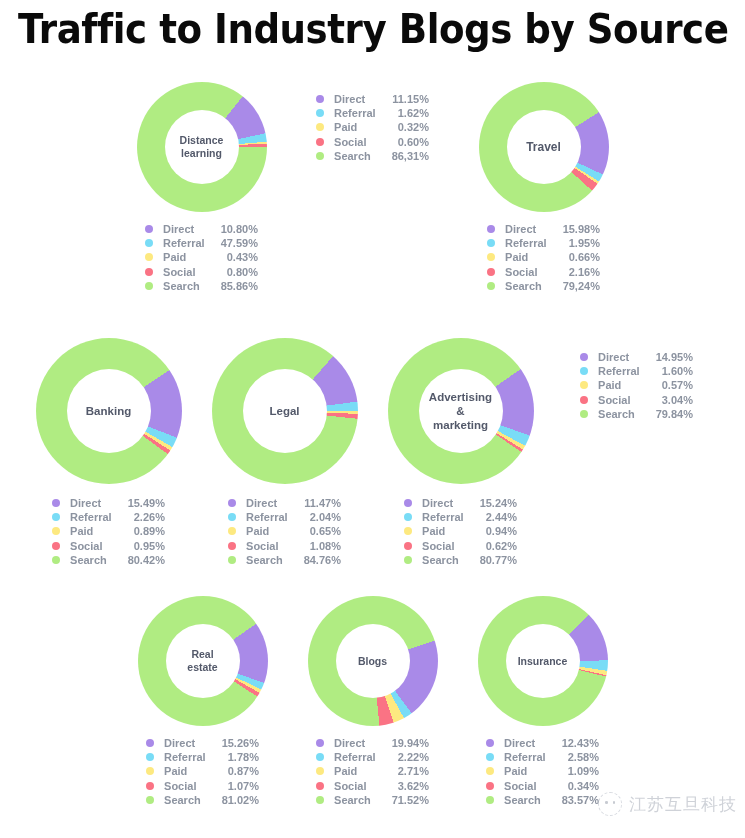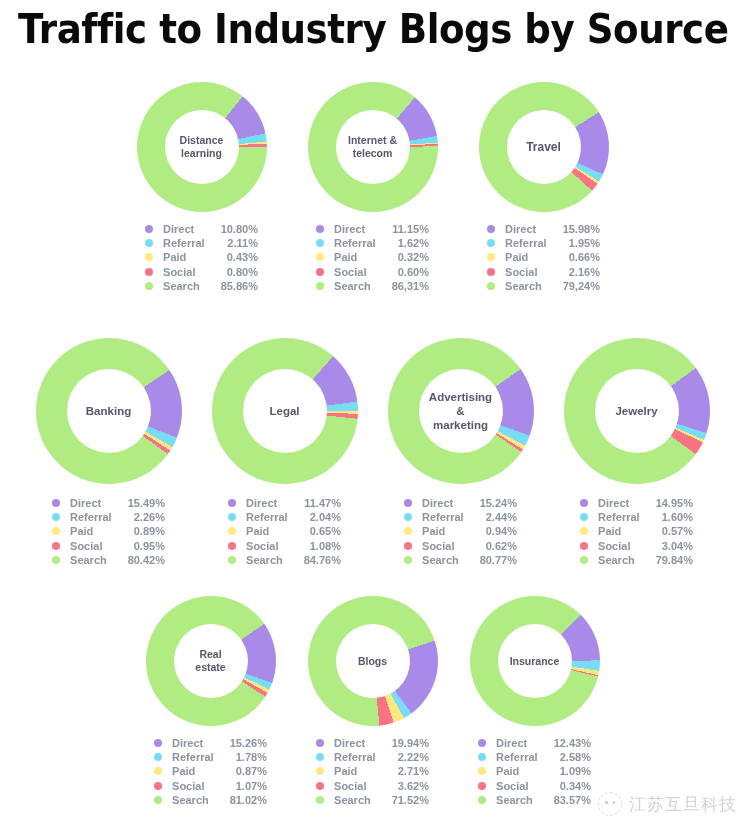--- a/index.html
+++ b/index.html
@@ -162,47 +162,40 @@
         </div>
         <div class="legend" style="margin-top: 10px;">
           <div class="legend-row">
             <div class="legend-dot-cell"><span class="legend-dot" style="background: rgb(169, 138, 232);"></span></div>
             <div class="legend-label">Direct</div>
             <div class="legend-value">10.80%</div>
           </div>
           <div class="legend-row">
             <div class="legend-dot-cell"><span class="legend-dot" style="background: rgb(121, 220, 246);"></span></div>
             <div class="legend-label">Referral</div>
-            <div class="legend-value">2.11%</div>
+            <div class="legend-value">47.59%</div>
           </div>
           <div class="legend-row">
             <div class="legend-dot-cell"><span class="legend-dot" style="background: rgb(253, 233, 128);"></span></div>
             <div class="legend-label">Paid</div>
             <div class="legend-value">0.43%</div>
           </div>
           <div class="legend-row">
             <div class="legend-dot-cell"><span class="legend-dot" style="background: rgb(250, 115, 132);"></span></div>
             <div class="legend-label">Social</div>
             <div class="legend-value">0.80%</div>
           </div>
           <div class="legend-row">
             <div class="legend-dot-cell"><span class="legend-dot" style="background: rgb(176, 236, 130);"></span></div>
             <div class="legend-label">Search</div>
             <div class="legend-value">85.86%</div>
           </div>
         </div>
       </div>
       <div class="cell" style="width: 155px;">
-        <div class="donut-wrap">
-          <div class="donut" style="width: 130px; height: 130px; background: conic-gradient(from 40.14deg, rgb(169, 138, 232) 0deg, rgb(169, 138, 232) 40.14deg, rgb(121, 220, 246) 40.14deg, rgb(121, 220, 246) 45.972deg, rgb(253, 233, 128) 45.972deg, rgb(253, 233, 128) 47.124deg, rgb(250, 115, 132) 47.124deg, rgb(250, 115, 132) 49.284deg, rgb(176, 236, 130) 49.284deg, rgb(176, 236, 130) 360deg);">
-            <div class="donut-hole" style="width: 74px; height: 74px; font-size: 10.5px;">
-              <div><span>Internet &amp;</span><br><span>telecom</span></div>
-            </div>
-          </div>
-        </div>
         <div class="legend" style="margin-top: 10px;">
           <div class="legend-row">
             <div class="legend-dot-cell"><span class="legend-dot" style="background: rgb(169, 138, 232);"></span></div>
             <div class="legend-label">Direct</div>
             <div class="legend-value">11.15%</div>
           </div>
           <div class="legend-row">
             <div class="legend-dot-cell"><span class="legend-dot" style="background: rgb(121, 220, 246);"></span></div>
             <div class="legend-label">Referral</div>
             <div class="legend-value">1.62%</div>
@@ -364,27 +357,20 @@
             <div class="legend-value">0.62%</div>
           </div>
           <div class="legend-row">
             <div class="legend-dot-cell"><span class="legend-dot" style="background: rgb(176, 236, 130);"></span></div>
             <div class="legend-label">Search</div>
             <div class="legend-value">80.77%</div>
           </div>
         </div>
       </div>
       <div class="cell" style="width: 168px;">
-        <div class="donut-wrap">
-          <div class="donut" style="width: 146px; height: 146px; background: conic-gradient(from 53.82deg, rgb(169, 138, 232) 0deg, rgb(169, 138, 232) 53.82deg, rgb(121, 220, 246) 53.82deg, rgb(121, 220, 246) 59.58deg, rgb(253, 233, 128) 59.58deg, rgb(253, 233, 128) 61.632deg, rgb(250, 115, 132) 61.632deg, rgb(250, 115, 132) 72.576deg, rgb(176, 236, 130) 72.576deg, rgb(176, 236, 130) 360deg);">
-            <div class="donut-hole" style="width: 84px; height: 84px; font-size: 11.5px;">
-              <div><span>Jewelry</span></div>
-            </div>
-          </div>
-        </div>
         <div class="legend" style="margin-top: 12px;">
           <div class="legend-row">
             <div class="legend-dot-cell"><span class="legend-dot" style="background: rgb(169, 138, 232);"></span></div>
             <div class="legend-label">Direct</div>
             <div class="legend-value">14.95%</div>
           </div>
           <div class="legend-row">
             <div class="legend-dot-cell"><span class="legend-dot" style="background: rgb(121, 220, 246);"></span></div>
             <div class="legend-label">Referral</div>
             <div class="legend-value">1.60%</div>
@@ -400,21 +386,21 @@
             <div class="legend-value">3.04%</div>
           </div>
           <div class="legend-row">
             <div class="legend-dot-cell"><span class="legend-dot" style="background: rgb(176, 236, 130);"></span></div>
             <div class="legend-label">Search</div>
             <div class="legend-value">79.84%</div>
           </div>
         </div>
       </div>
     </div>
-  <div class="row row-3" id="row-2" style="gap: 7px;">
+  <div class="row row-3" id="row-2" style="gap: 15px;">
       <div class="cell" style="width: 155px;">
         <div class="donut-wrap">
           <div class="donut" style="width: 130px; height: 130px; background: conic-gradient(from 54.936deg, rgb(169, 138, 232) 0deg, rgb(169, 138, 232) 54.936deg, rgb(121, 220, 246) 54.936deg, rgb(121, 220, 246) 61.344deg, rgb(253, 233, 128) 61.344deg, rgb(253, 233, 128) 64.476deg, rgb(250, 115, 132) 64.476deg, rgb(250, 115, 132) 68.328deg, rgb(176, 236, 130) 68.328deg, rgb(176, 236, 130) 360deg);">
             <div class="donut-hole" style="width: 74px; height: 74px; font-size: 10.5px;">
               <div><span>Real</span><br><span>estate</span></div>
             </div>
           </div>
         </div>
         <div class="legend" style="margin-top: 10px;">
           <div class="legend-row">

